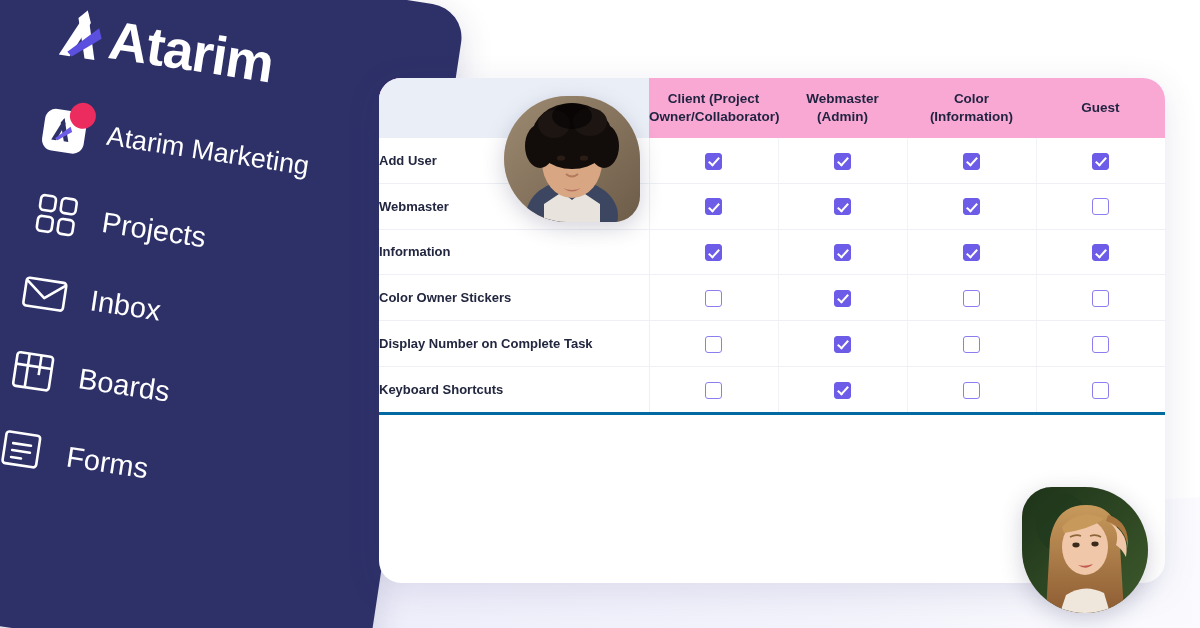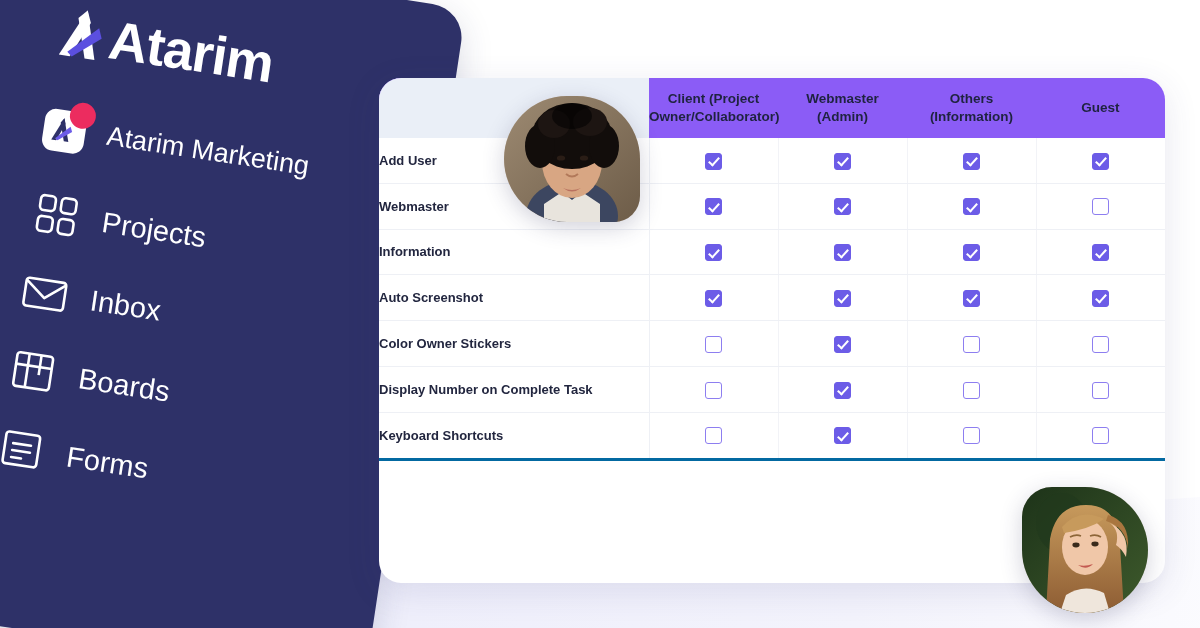--- a/index.html
+++ b/index.html
@@ -164,21 +164,21 @@
   table.perm {
     width: 100%;
     border-collapse: collapse;
     table-layout: fixed;
   }
   table.perm th, table.perm td {
     padding: 0;
   }
 
   thead tr {
-    background: #8b5cf6;
+    background: #f9a8d4;
   }
   thead th {
     height: 60px;
     font-size: 13.5px;
     font-weight: 700;
     color: #1f2340;
     line-height: 1.35;
     text-align: center;
     vertical-align: middle;
   }
@@ -355,21 +355,21 @@
           <th class="rowlabel-head"></th>
           <th>
             <span>Client (Project</span><br>
             <span>Owner/Collaborator)</span>
           </th>
           <th>
             <span>Webmaster</span><br>
             <span>(Admin)</span>
           </th>
           <th>
-            <span>Others</span><br>
+            <span>Color</span><br>
             <span>(Information)</span>
           </th>
           <th>
             <span>Guest</span>
           </th>
         </tr>
       </thead>
       <tbody id="perm-body">
           <tr>
             <td class="rowlabel">Add User</td>
@@ -380,27 +380,20 @@
           </tr>
           <tr>
             <td class="rowlabel">Webmaster</td>
             <td class="cbcell"><span class="cb on"></span></td>
             <td class="cbcell"><span class="cb on"></span></td>
             <td class="cbcell"><span class="cb on"></span></td>
             <td class="cbcell last"><span class="cb off"></span></td>
           </tr>
           <tr>
             <td class="rowlabel">Information</td>
-            <td class="cbcell"><span class="cb on"></span></td>
-            <td class="cbcell"><span class="cb on"></span></td>
-            <td class="cbcell"><span class="cb on"></span></td>
-            <td class="cbcell last"><span class="cb on"></span></td>
-          </tr>
-          <tr>
-            <td class="rowlabel">Auto Screenshot</td>
             <td class="cbcell"><span class="cb on"></span></td>
             <td class="cbcell"><span class="cb on"></span></td>
             <td class="cbcell"><span class="cb on"></span></td>
             <td class="cbcell last"><span class="cb on"></span></td>
           </tr>
           <tr>
             <td class="rowlabel">Color Owner Stickers</td>
             <td class="cbcell"><span class="cb off"></span></td>
             <td class="cbcell"><span class="cb on"></span></td>
             <td class="cbcell"><span class="cb off"></span></td>

